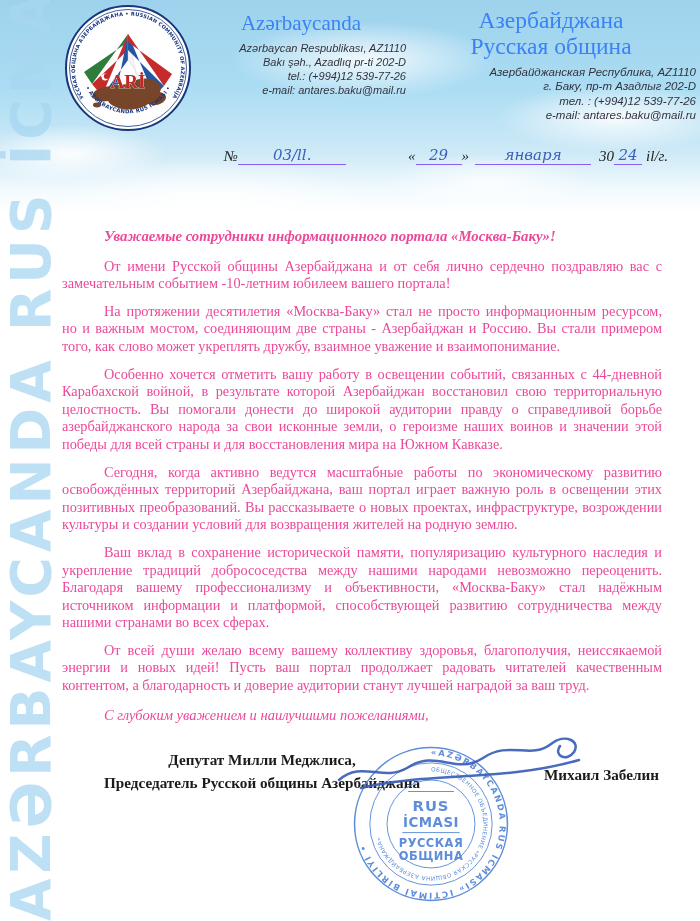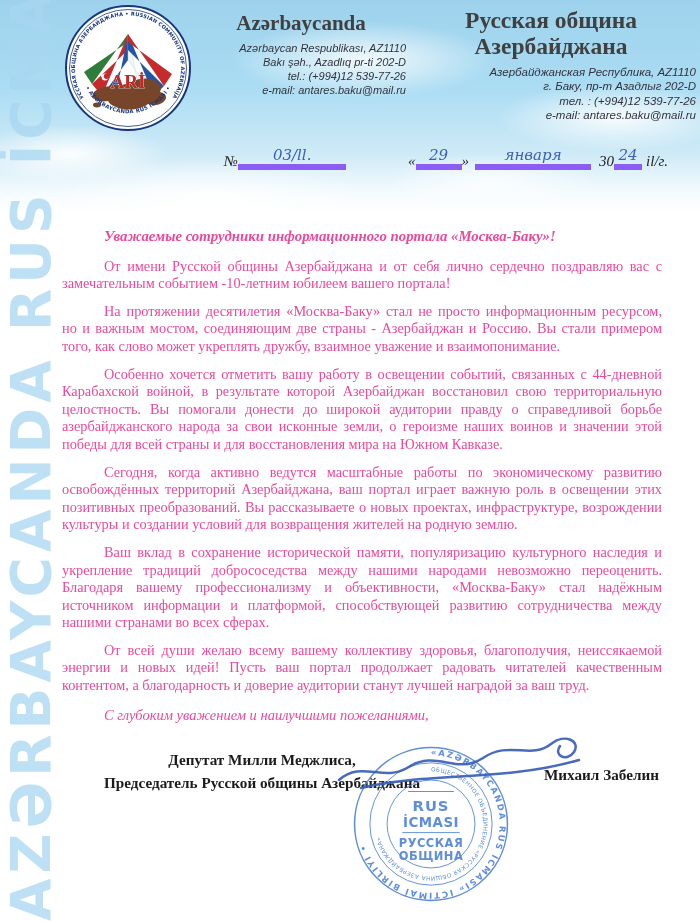--- a/index.html
+++ b/index.html
@@ -17,31 +17,31 @@
   
   .watermark{position:absolute;left:2px;top:921px;width:921px;height:58px;
     transform:rotate(-90deg);transform-origin:0 0;
     font-family:"DejaVu Sans",sans-serif;font-weight:bold;font-size:55px;line-height:58px;
     letter-spacing:5px;white-space:nowrap;color:rgba(167,214,240,0.75);}
   
   .header{position:absolute;top:4px;left:64px;width:632px;display:flex;align-items:flex-start;}
   .logo{width:128px;height:128px;flex:none;}
   .head-left{width:210px;margin-left:4px;padding-top:8px;text-align:center;}
   .head-right{flex:1;padding-top:3px;text-align:center;}
-  .org-title{font-weight:bold;color:#404040;line-height:1.12;}
+  .org-title{font-weight:normal;color:#3b82f6;line-height:1.12;}
   .head-left .org-title{font-size:21px;}
   .head-right .org-title{font-size:23.5px;}
   .addr{margin-top:5px;font-family:"Liberation Sans",sans-serif;font-style:italic;
         font-size:11px;line-height:14px;color:#33333d;text-align:right;}
   .head-right .addr{font-size:11.5px;line-height:14.5px;}
   
   .ref{position:absolute;top:146px;left:224px;right:32px;display:flex;align-items:flex-end;
        font-style:italic;font-size:15px;color:#222;}
   .hand{font-family:"DejaVu Serif",serif;font-style:italic;color:#3a5fb8;font-size:15px;}
-  .blank{display:inline-block;border-bottom:6px solid #8b5cf6;text-align:center;padding:0 6px;}
+  .blank{display:inline-block;border-bottom:1px solid #8b5cf6;text-align:center;padding:0 6px;}
   .ref .spacer{flex:1;}
   
   .body-text{position:absolute;top:228px;left:62px;width:600px;font-size:14.3px;
        line-height:17.6px;text-align:justify;color:#ec4899;}
   .salutation{font-weight:bold;font-style:italic;text-indent:42px;font-size:14.8px;margin:0 0 12px;}
   .body-text p{margin:0 0 10px;text-indent:42px;}
   .closing{font-style:italic;text-indent:42px;margin-top:12px;font-size:14.5px;}
   
   .sig-titles{position:absolute;top:748px;left:58px;width:408px;text-align:center;
        font-weight:bold;font-size:15.2px;line-height:23px;color:#1b1b1b;}
@@ -101,22 +101,22 @@
       <div class="addr">
         <div>Azərbaycan Respublikası, AZ1110</div>
         <div>Bakı şəh., Azadlıq pr-ti 202-D</div>
         <div>tel.: (+994)12 539-77-26</div>
         <div>e-mail: antares.baku@mail.ru</div>
       </div>
     </div>
 
     <div class="head-right">
       <div class="org-title">
+        <div>Азербайджана</div>
         <div>Русская община</div>
-        <div>Азербайджана</div>
       </div>
       <div class="addr">
         <div>Азербайджанская Республика, AZ1110</div>
         <div>г. Баку, пр-т Азадлыг 202-D</div>
         <div>тел. : (+994)12 539-77-26</div>
         <div>e-mail: antares.baku@mail.ru</div>
       </div>
     </div>
   </div>
 

